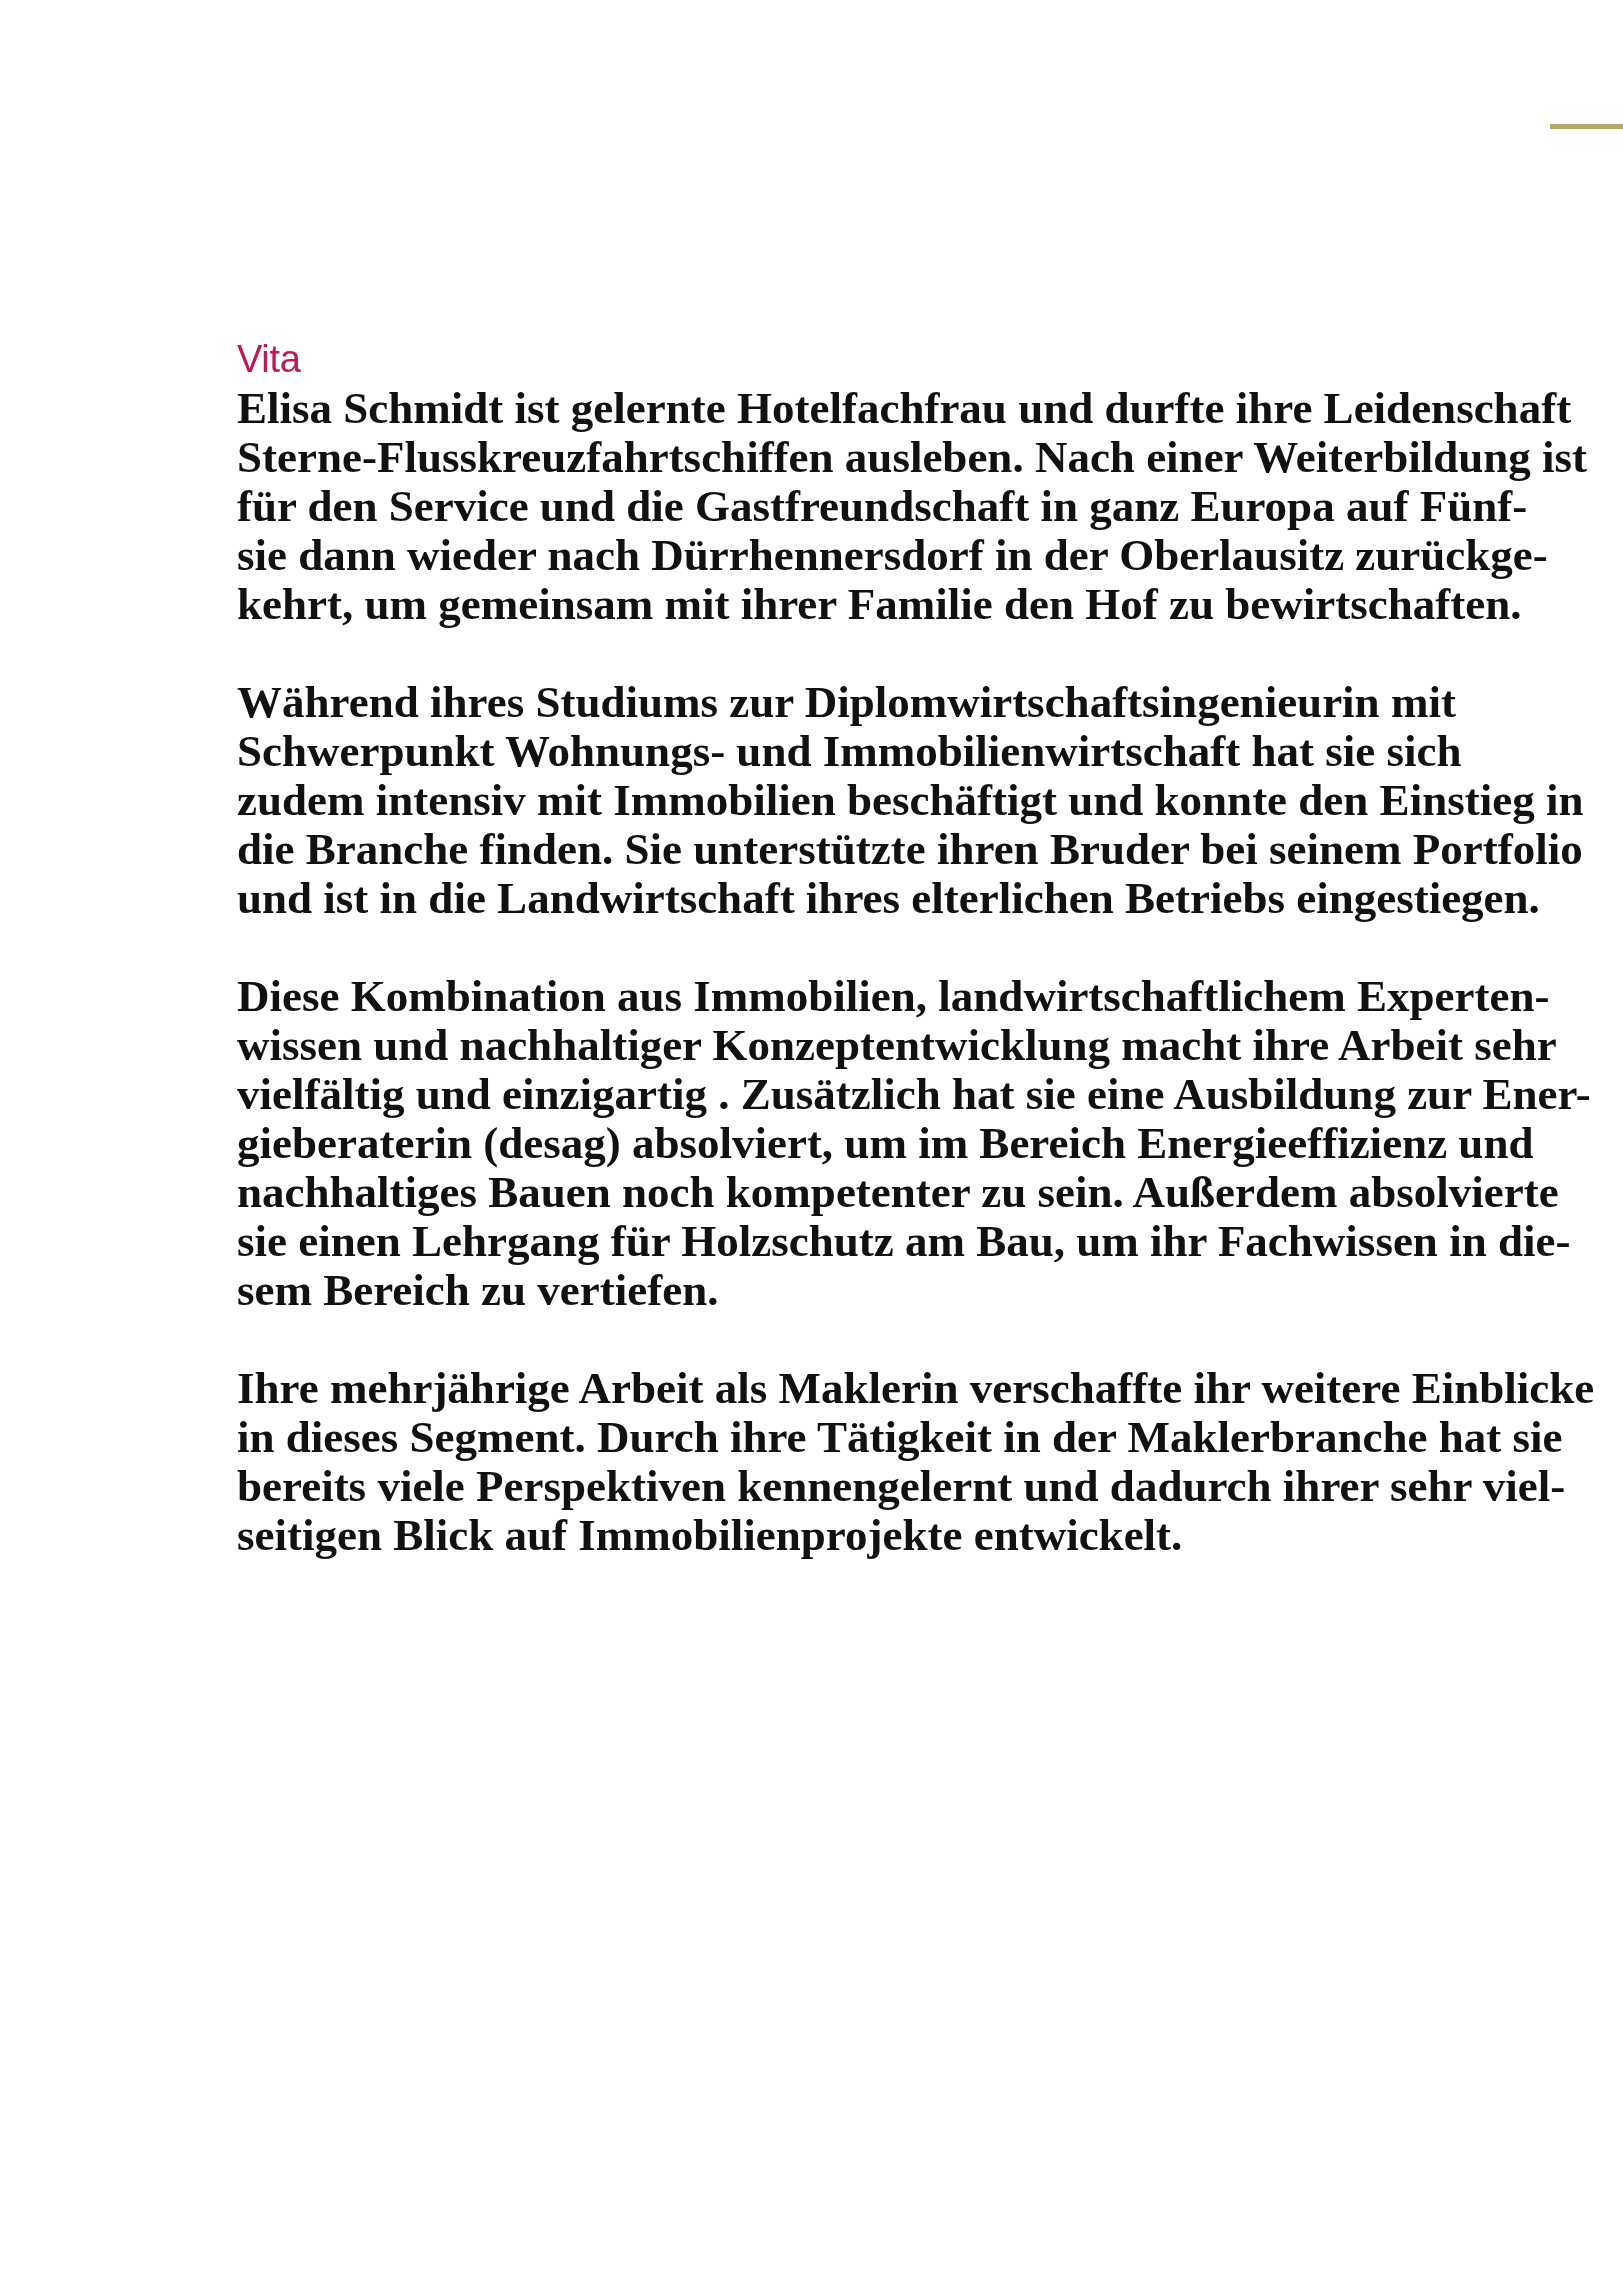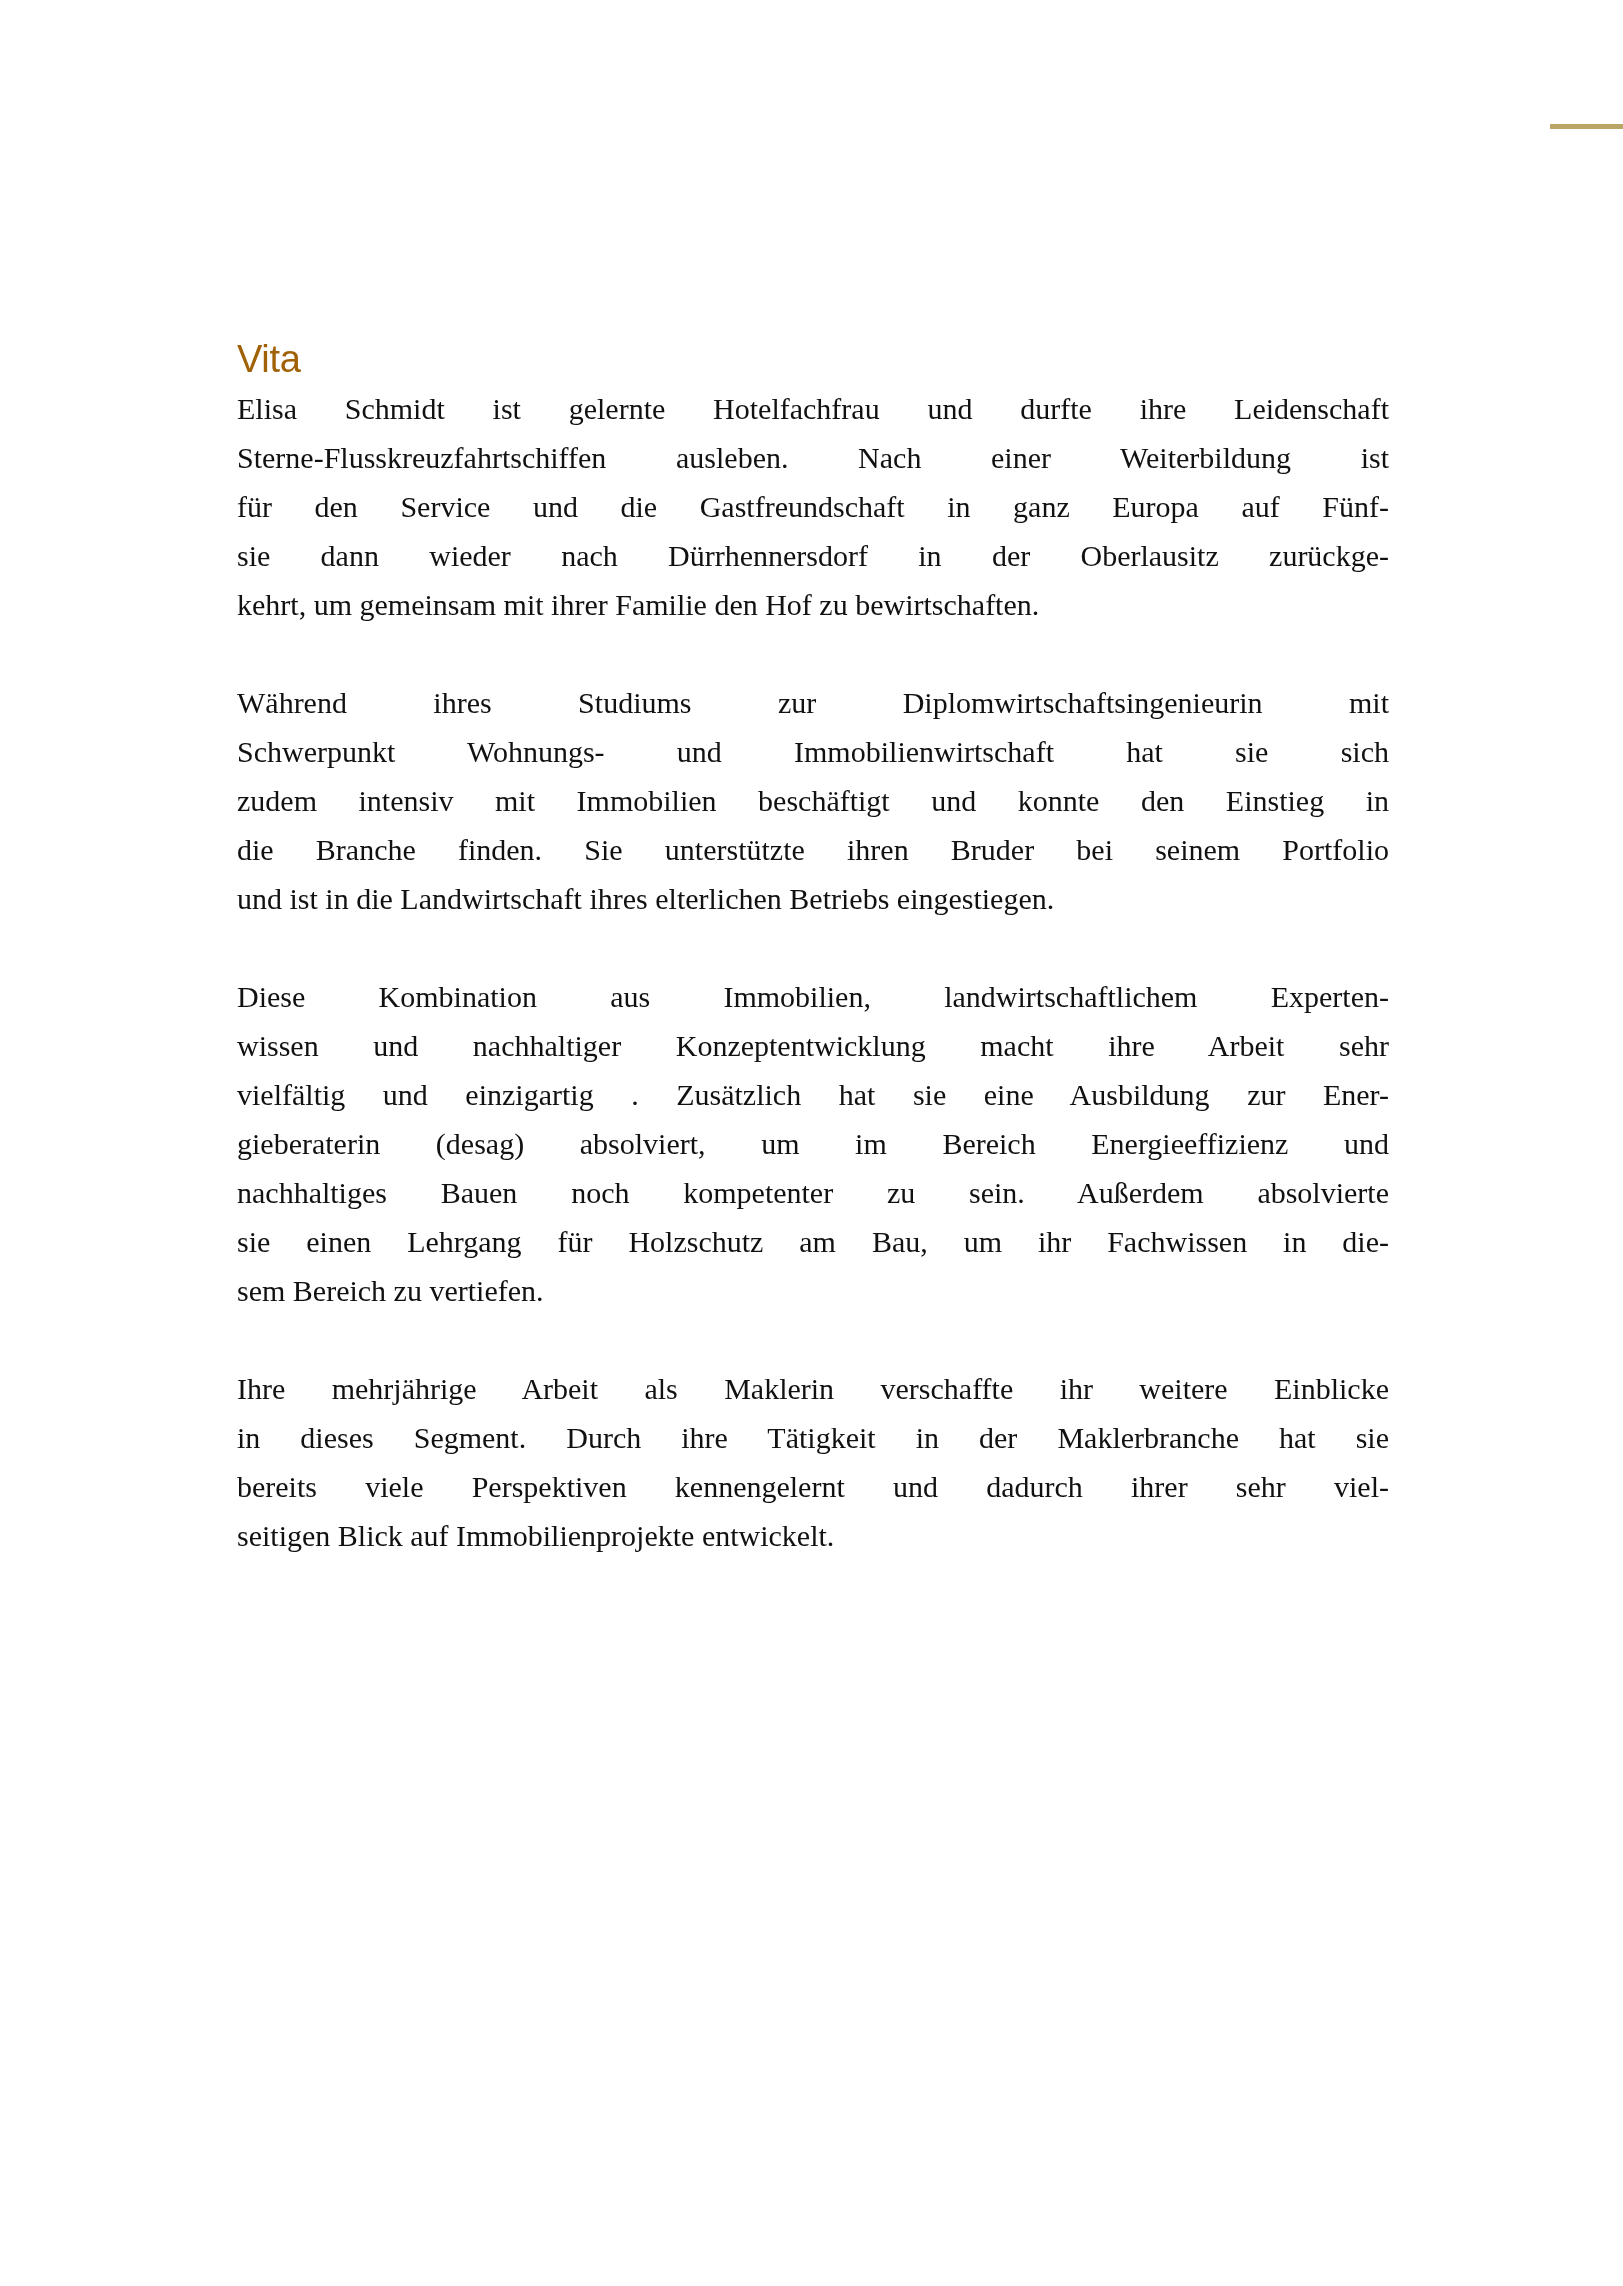--- a/index.html
+++ b/index.html
@@ -6,30 +6,30 @@
   body { width: 1624px; height: 2287px; position: relative; overflow: hidden; }
   .accent-line {
     position: absolute; left: 1550px; top: 124px; width: 74px; height: 4.5px;
     background: #b9a566;
   }
   .content {
     position: absolute; left: 237px; top: 337px; width: 1152px;
   }
   .heading {
     font-family: "Liberation Sans", sans-serif; font-weight: 400;
-    font-size: 38px; line-height: 45px; color: #a16207; margin: 0 0 1.8px 0;
+    font-size: 38px; line-height: 45px; color: #be185d; margin: 0 0 1.8px 0;
     letter-spacing: -0.3px;
   }
   .para { margin: 0 0 49px 0; }
   .line {
     display: block;
     font-family: "Liberation Serif", serif;
-    font-size: 30px; line-height: 49px; color: #111;
+    font-size: 45px; line-height: 49px; color: #111;
     text-align: justify; text-align-last: justify;
-    white-space: nowrap; height: 49px;
+    white-space: nowrap; height: 49px; font-weight: bold;
   }
   .line.last { text-align-last: left; }
 </style>
 </head>
 <body>
 
 <div class="accent-line"></div>
 
 <div class="content">
   <h2 class="heading">Vita</h2>

